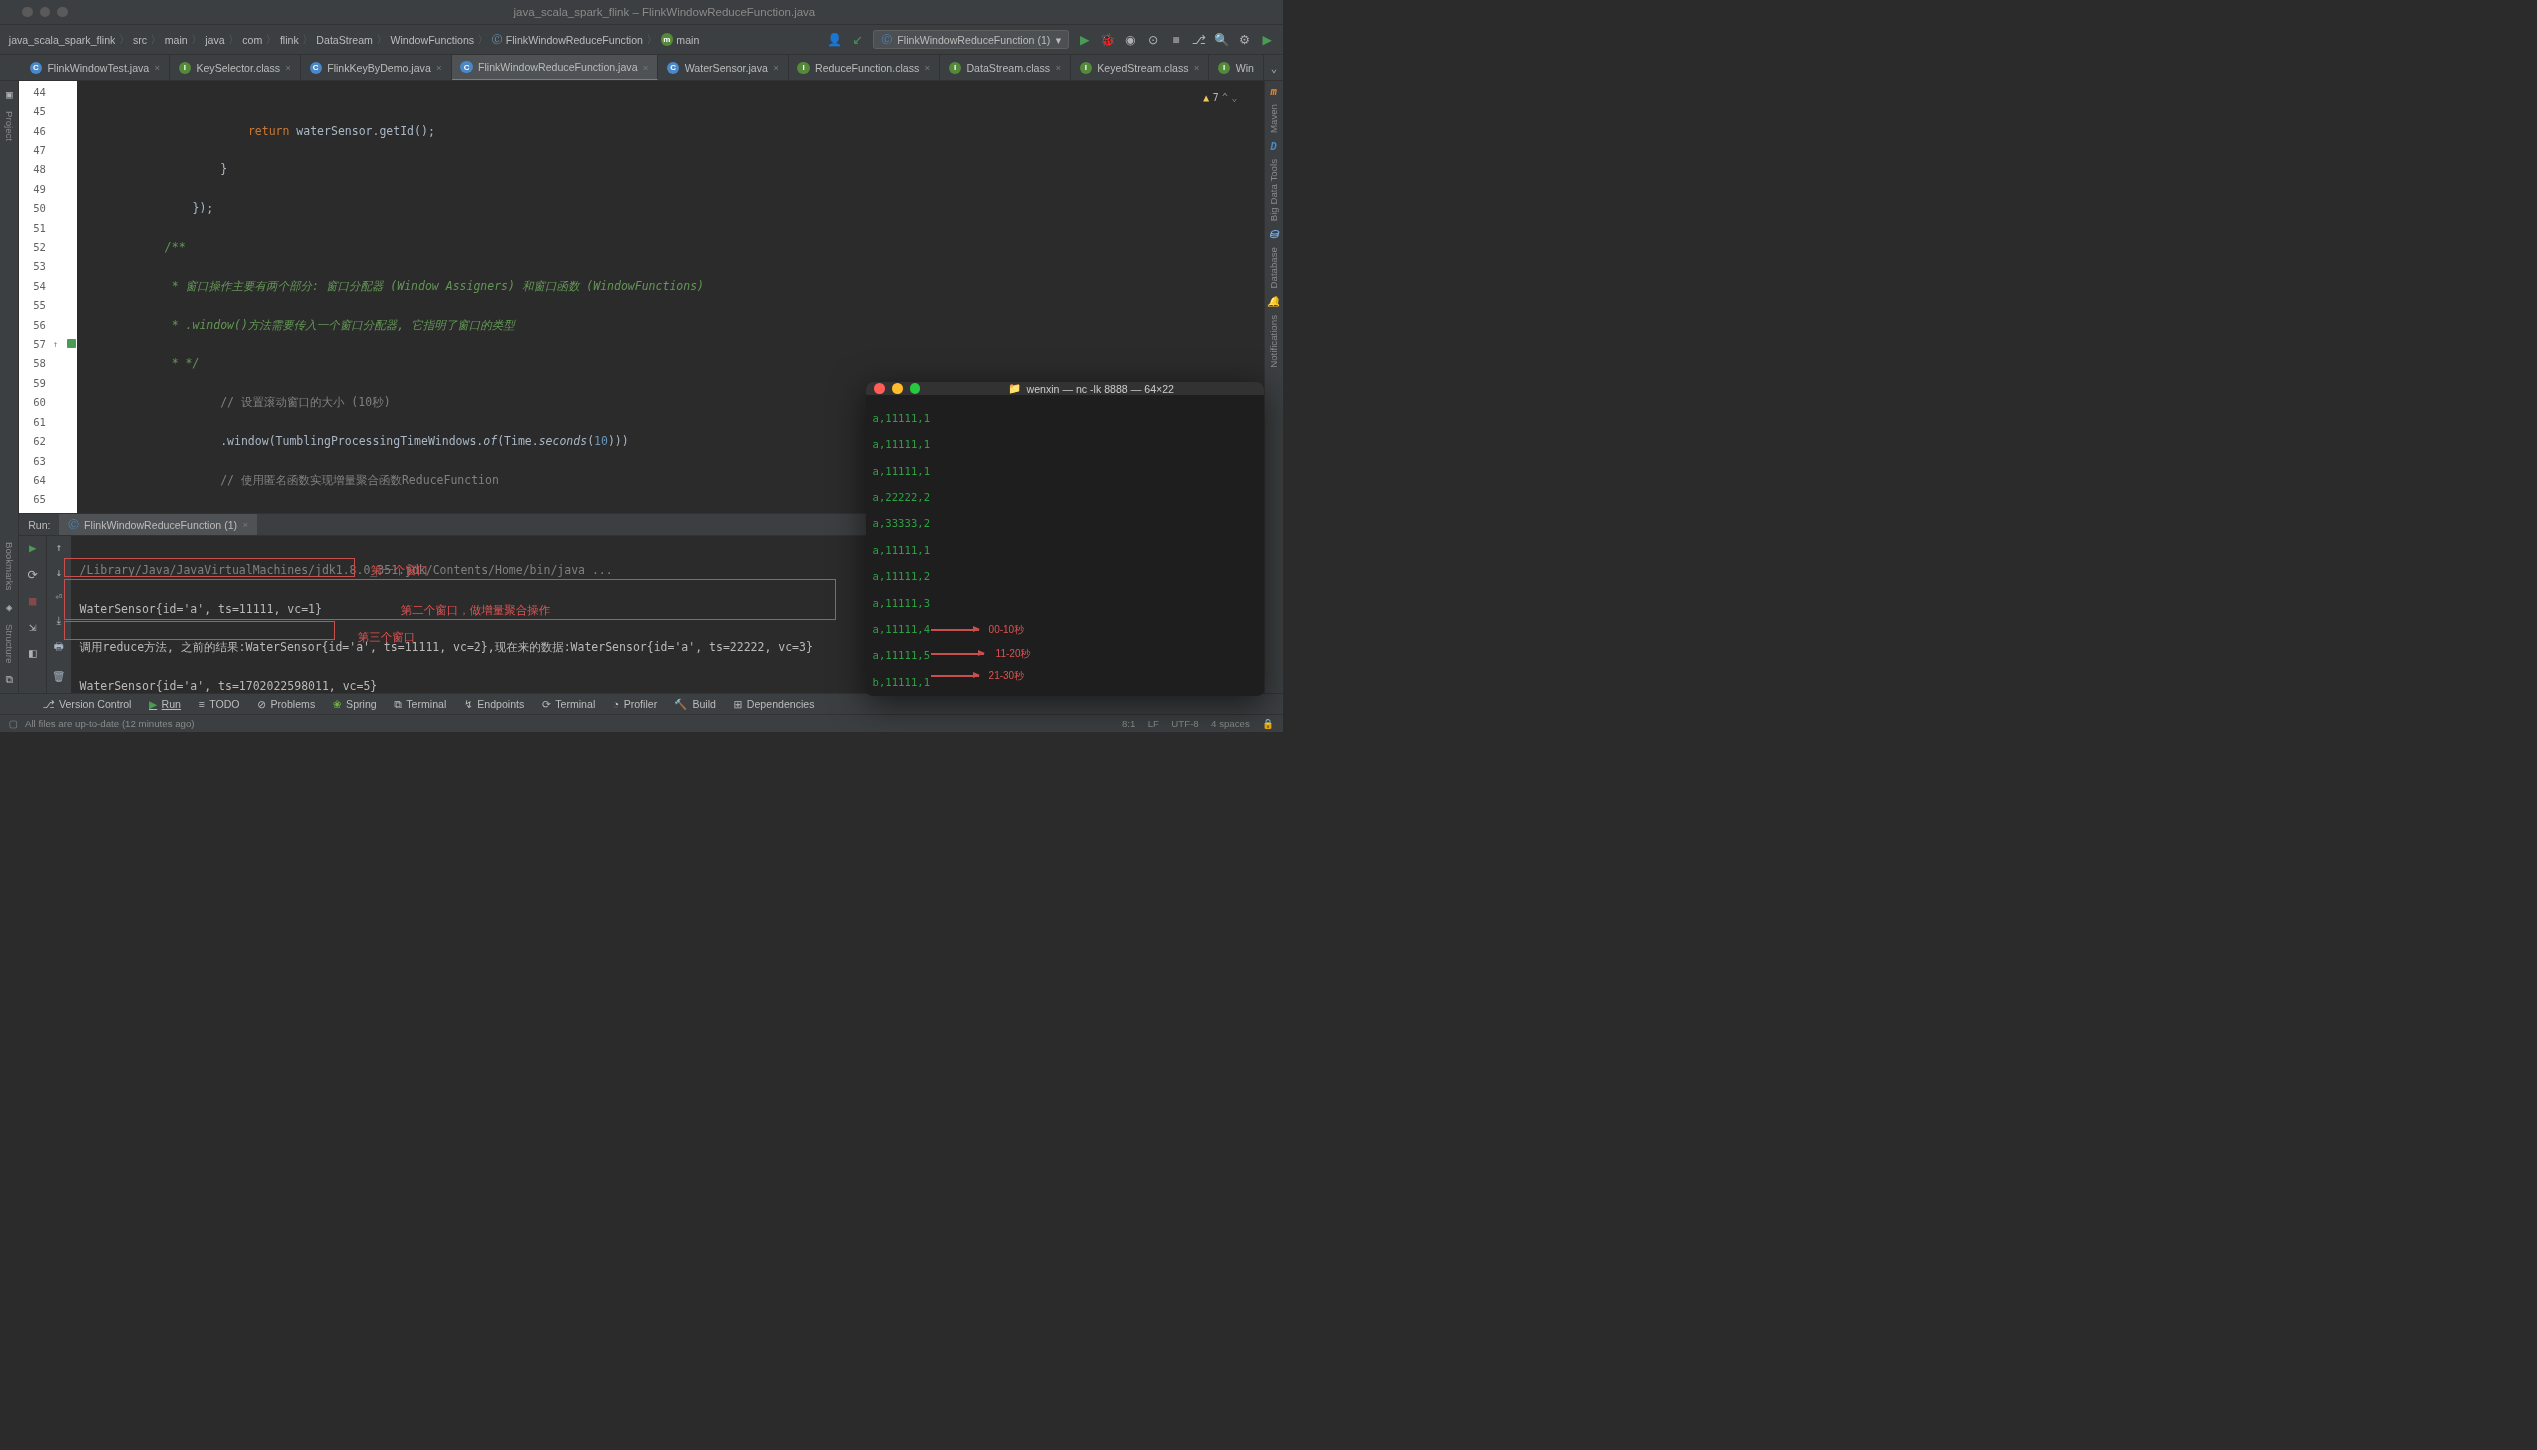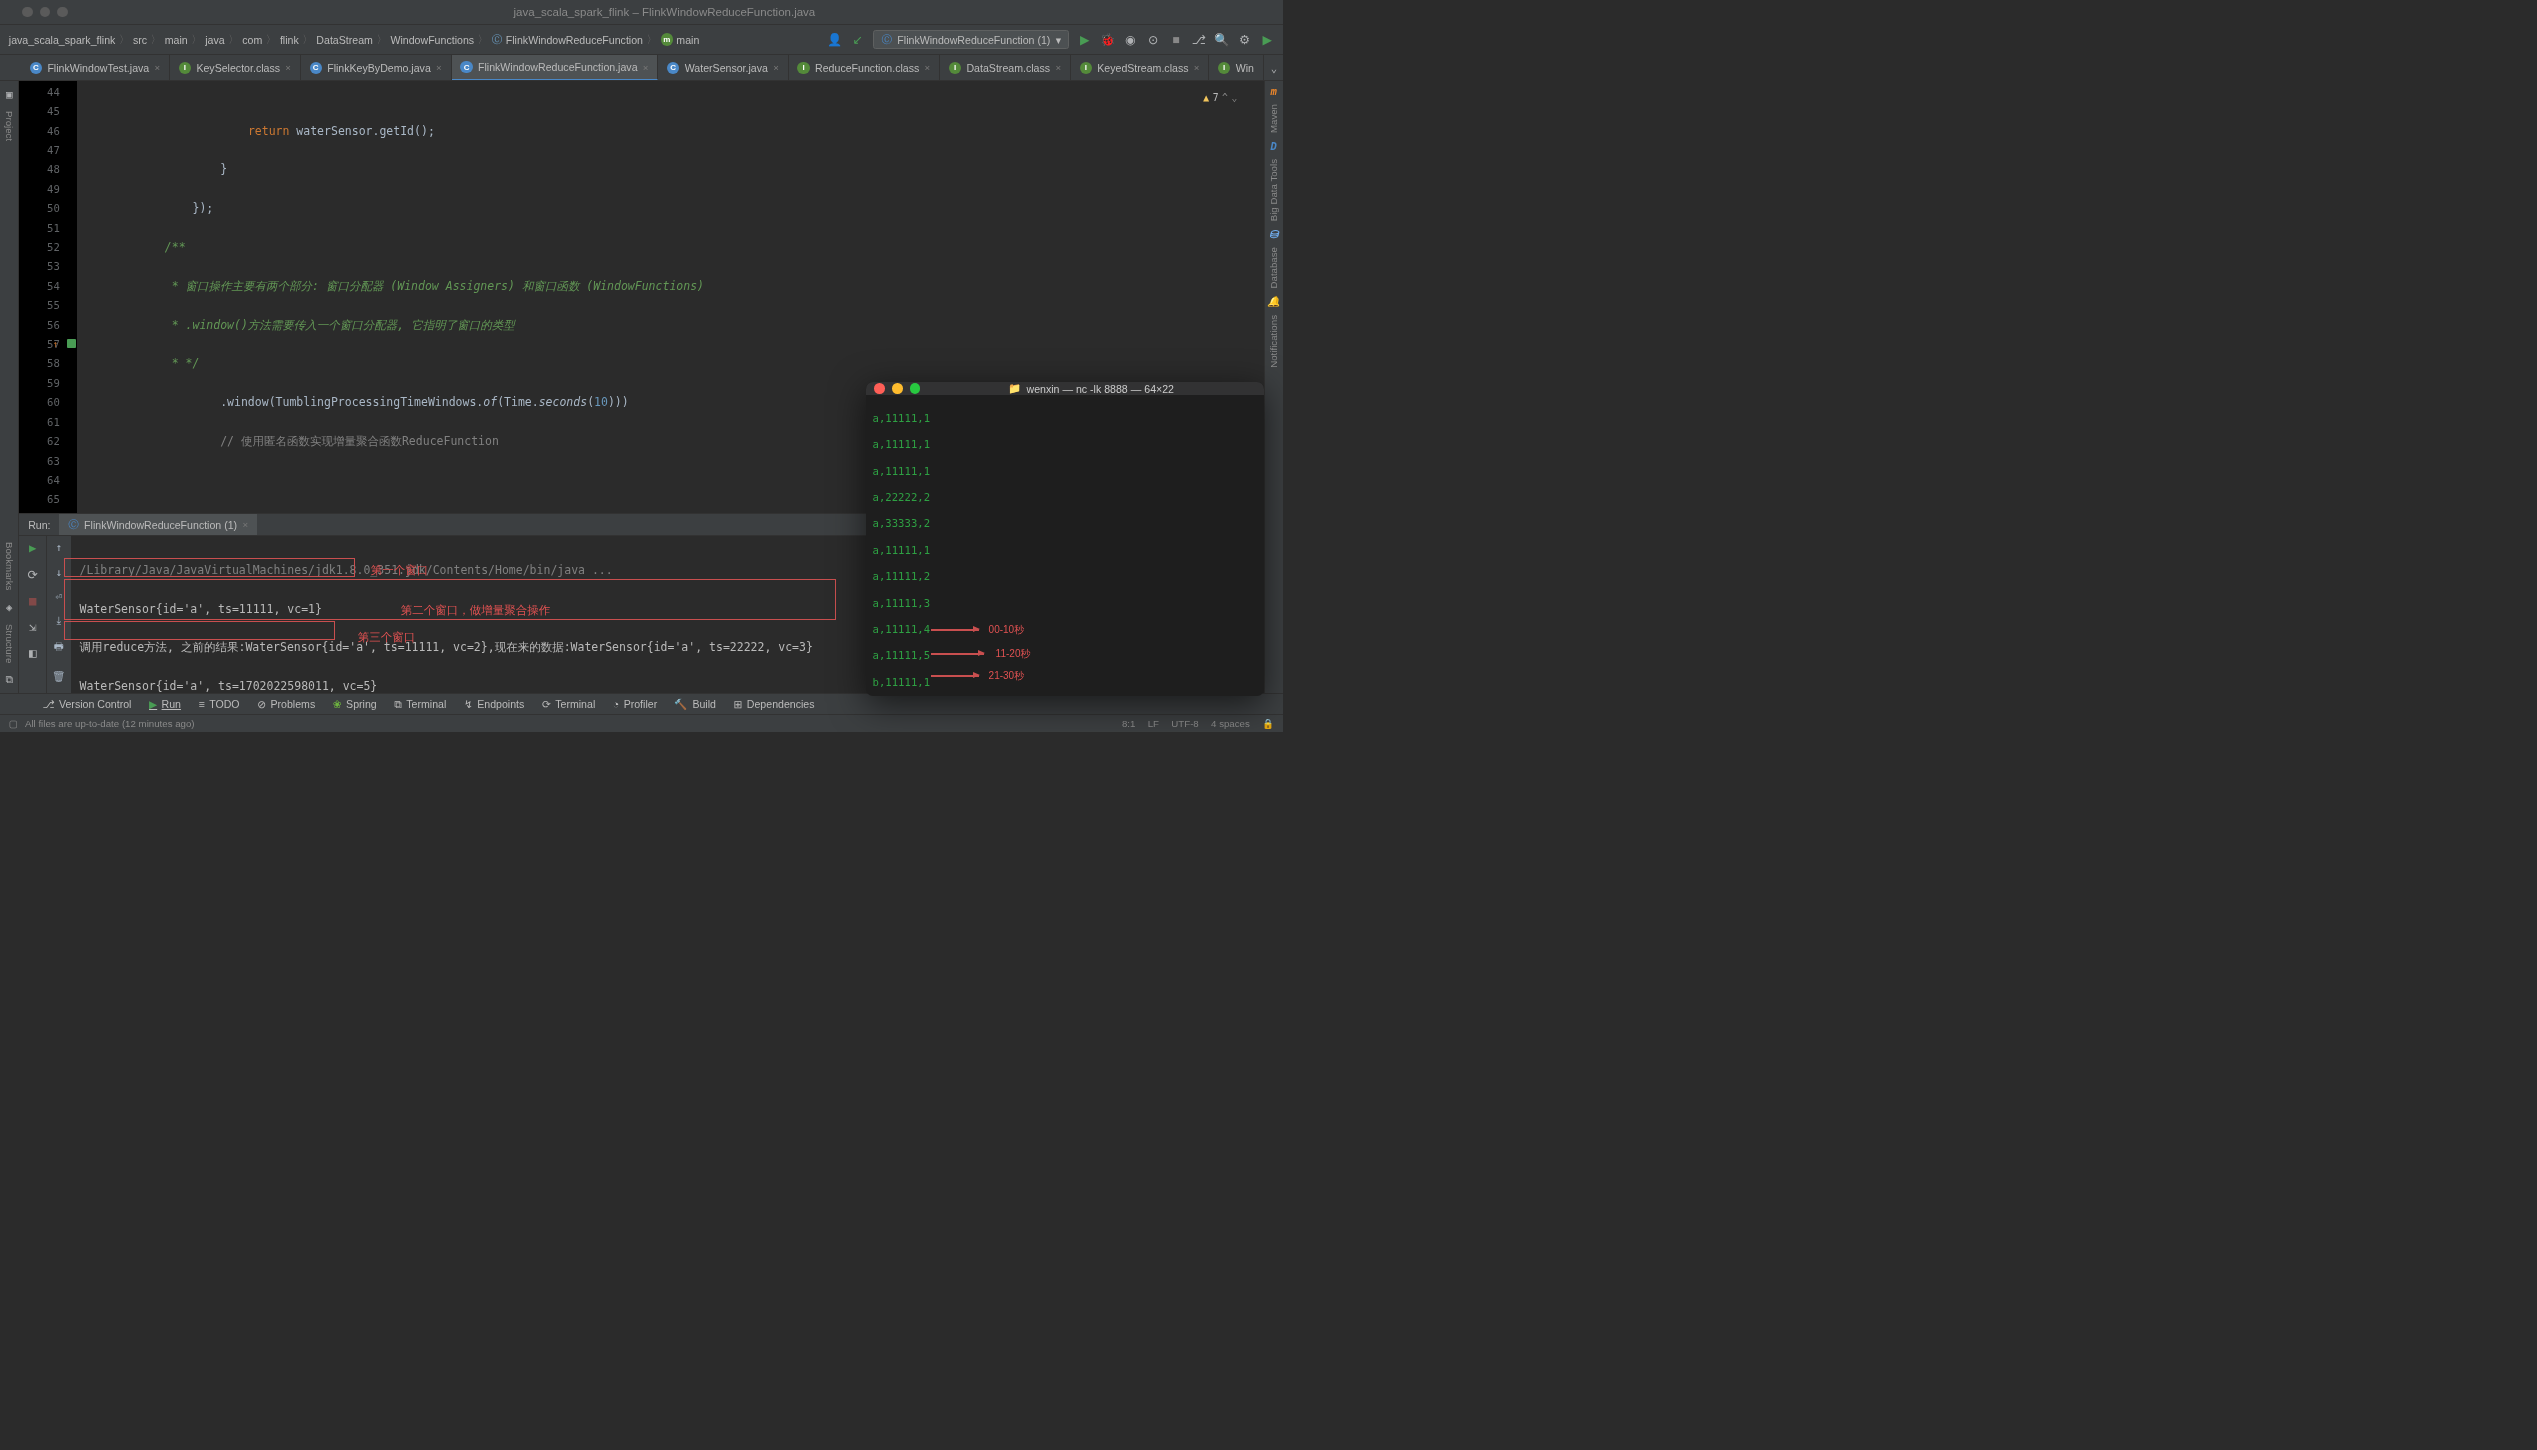--- a/index.html
+++ b/index.html
@@ -123,23 +123,23 @@
   position: absolute;
   left: 19.4px;
   right: 19.4px;
   top: 81px;
   height: 432px;
   display: flex;
   background: #2b2b2b;
 }
 .gutter {
   width: 58px;
-  background: #000000;
+  background: #ffffff;
   padding-top: 1.8px;
-  text-align: right;
+  text-align: center;
   color: #606366;
   font-size: 10.6px;
   font-family: "SF Mono", Monaco, Menlo, monospace;
   line-height: 19.4px;
   padding-right: 17.6px;
 }
 .gutter-mark { position: relative; }
 .gutter-mark::after {
   content: "";
   position: absolute;
@@ -489,20 +489,21 @@
   </div>
   <div class="editor">
     <div class="warn-badge"><span class="tri">▲</span><span>7</span> <span class="chev">^</span> <span class="chev">⌄</span></div>
 <div>                    <span class="kw">return</span> waterSensor.getId();</div>
 <div>                }</div>
 <div>            });</div>
 <div class="doc">        /**</div>
 <div class="doc">         * 窗口操作主要有两个部分: 窗口分配器 (<span>Window Assigners</span>) 和窗口函数 (<span>WindowFunctions</span>)</div>
 <div class="doc">         * .window()方法需要传入一个窗口分配器, 它指明了窗口的类型</div>
 <div class="doc">         * */</div>
+<div>                <span class="cm">// 设置滚动窗口的大小 (10秒)</span></div>
 <div>                .window(TumblingProcessingTimeWindows.<span class="it">of</span>(Time.<span class="it">seconds</span>(<span class="num">10</span>)))</div>
 <div>                <span class="cm">// 使用匿名函数实现增量聚合函数ReduceFunction</span></div>
 
 
 
 
 
 
 
 

